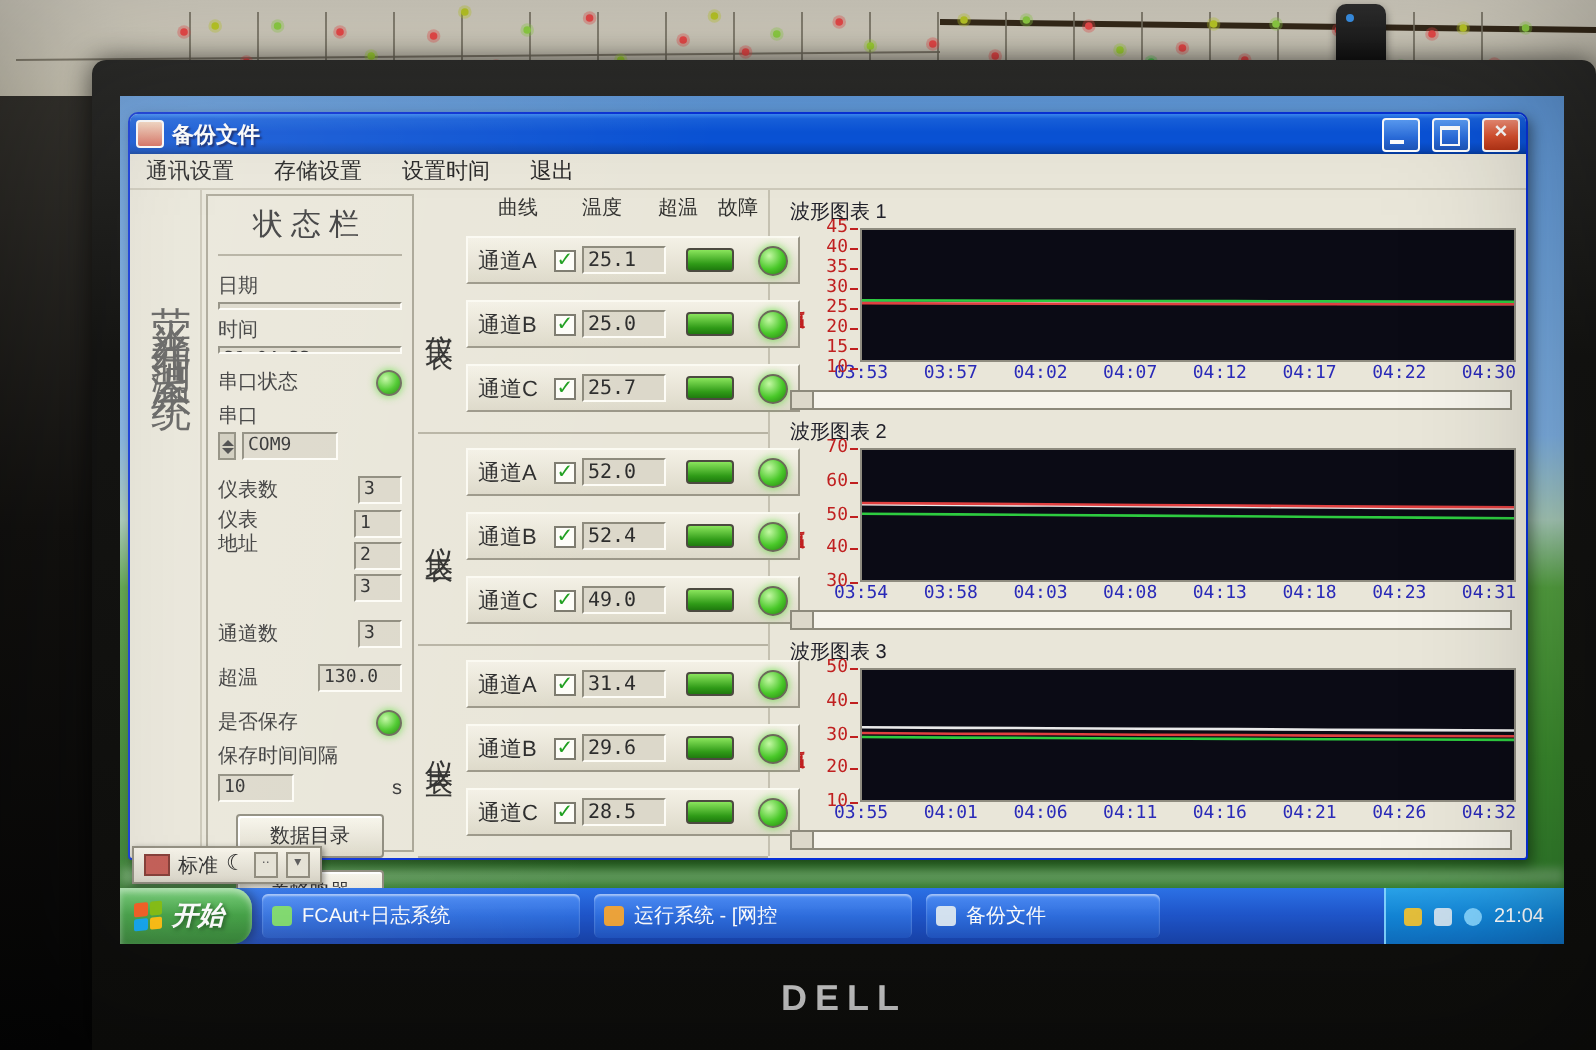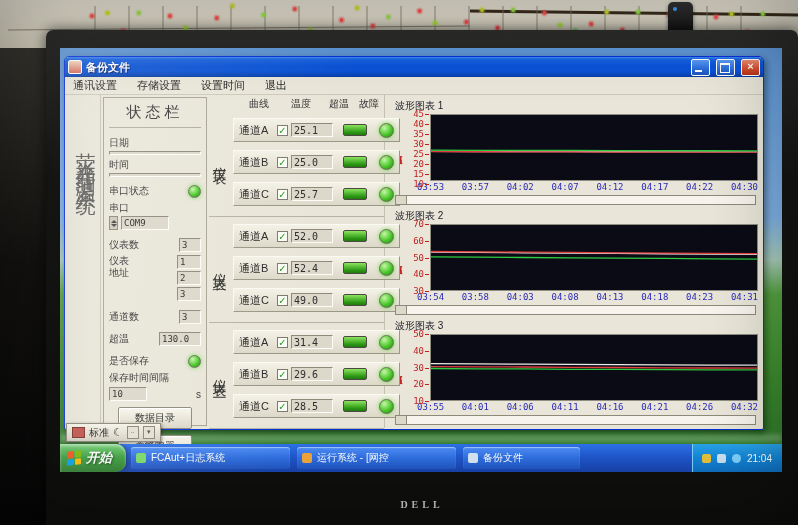--- a/index.html
+++ b/index.html
@@ -13,21 +13,21 @@
   .darkleft{position:absolute;left:0;top:48px;width:48px;bottom:0;
          background:linear-gradient(#35332e,#131210 45%,#050505);}
   .webcam{position:absolute;left:668px;top:2px;width:25px;height:36px;border-radius:5px;
          background:linear-gradient(#343434,#0d0d0d);box-shadow:0 2px 4px rgba(0,0,0,.5);}
   .webcam i{position:absolute;left:5px;top:5px;width:4px;height:4px;border-radius:50%;background:#3fa0ff;}
   
   .monitor{position:absolute;left:46px;top:30px;width:752px;height:495px;
          background:linear-gradient(#2c2c2a,#151513 30%,#0e0e0c);
          border-radius:7px 7px 0 0;box-shadow:0 0 14px rgba(0,0,0,.65);}
   .dell{position:absolute;bottom:15px;left:50%;transform:translateX(-50%);
-         color:#c9c9c9;font-size:10px;font-weight:bold;letter-spacing:4px;font-family:Liberation Serif, serif;}
+         color:#c9c9c9;font-size:18px;font-weight:bold;letter-spacing:4px;}
   .screen{position:absolute;left:14px;top:18px;width:722px;height:424px;overflow:hidden;
          background:linear-gradient(180deg,#5e96d6 0%,#7fb2e6 40%,#a9cdbb 50%,#55a341 58%,#3b8c2e 78%,#2c742a 100%);}
   .screen::after{content:'';position:absolute;inset:0;pointer-events:none;
          background:linear-gradient(100deg,rgba(255,255,255,.13),rgba(255,255,255,0) 38%);}
   .glare{position:absolute;left:0;right:0;bottom:30px;height:8px;background:rgba(255,255,255,.22);filter:blur(2px);}
   
   .window{position:absolute;left:4px;top:8px;width:698px;height:372px;
          border:1px solid #0831d9;border-radius:5px 5px 2px 2px;background:#e9e6d9;
          box-shadow:2px 3px 7px rgba(0,0,0,.45);}
   .titlebar{height:20px;border-radius:4px 4px 0 0;display:flex;align-items:center;gap:4px;padding:0 3px;

